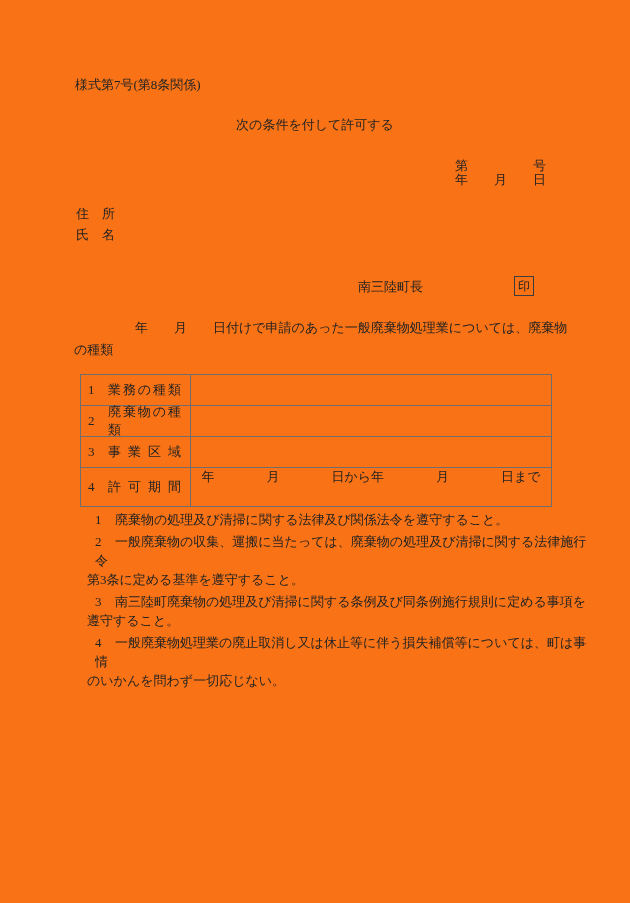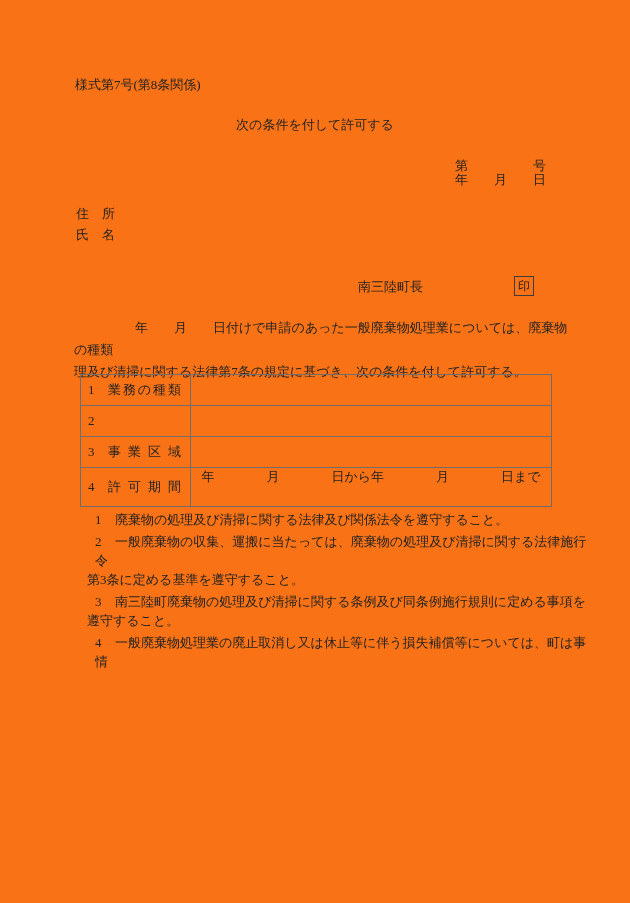--- a/index.html
+++ b/index.html
@@ -67,34 +67,34 @@
   <div class="abs addr-block">
     <div>住　所</div>
     <div>氏　名</div>
   </div>
 
   <div class="abs issuer-name">南三陸町長</div>
   <div class="abs seal-box">印</div>
 
   <div class="abs body-para">
     <div class="body-line1">年　　月　　日付けで申請のあった一般廃棄物処理業については、廃棄物の種類</div>
-    <div>理及び清掃に関する法律第7条の規定に基づき、次の条件を付して許可する。</div>
   </div>
 
   <div class="permit-table">
     <div class="t-row t-r1">
       <div class="t-label">
         <span class="t-no">1</span>
         <span class="t-lab">業務の種類</span>
       </div>
       <div class="t-value"></div>
     </div>
     <div class="t-row t-r2">
       <div class="t-label">
         <span class="t-no">2</span>
+        <span class="t-lab">廃棄物の種類</span>
       </div>
       <div class="t-value"></div>
     </div>
     <div class="t-row t-r3">
       <div class="t-label">
         <span class="t-no">3</span>
         <span class="t-lab">事業区域</span>
       </div>
       <div class="t-value"></div>
     </div>
@@ -122,15 +122,16 @@
     <div class="cond-cont">第3条に定める基準を遵守すること。</div>
 
     <div class="cond-item">
       <span class="cond-no">3</span><span>南三陸町廃棄物の処理及び清掃に関する条例及び同条例施行規則に定める事項を</span>
     </div>
     <div class="cond-cont">遵守すること。</div>
 
     <div class="cond-item">
       <span class="cond-no">4</span><span>一般廃棄物処理業の廃止取消し又は休止等に伴う損失補償等については、町は事情</span>
     </div>
+    <div class="cond-cont">のいかんを問わず一切応じない。</div>
   </div>
 
 </div>
 
 </body></html>

